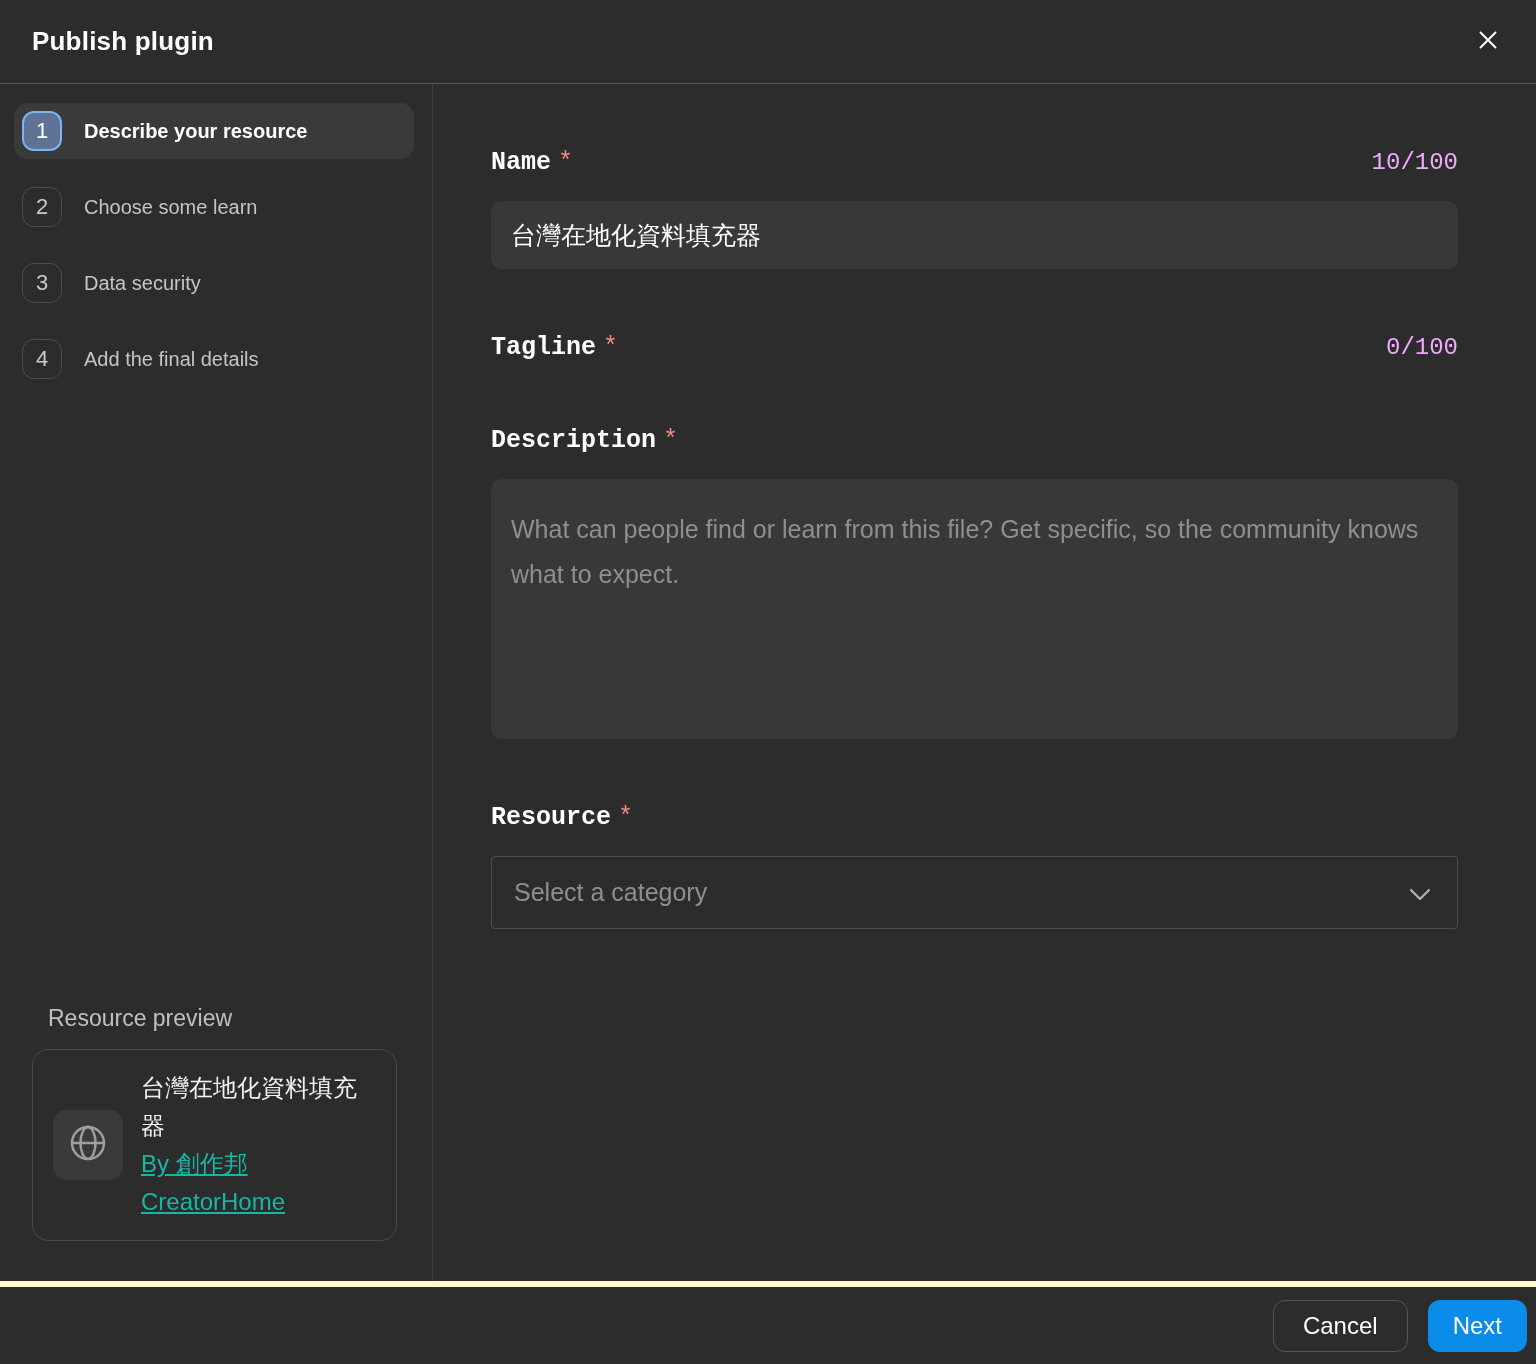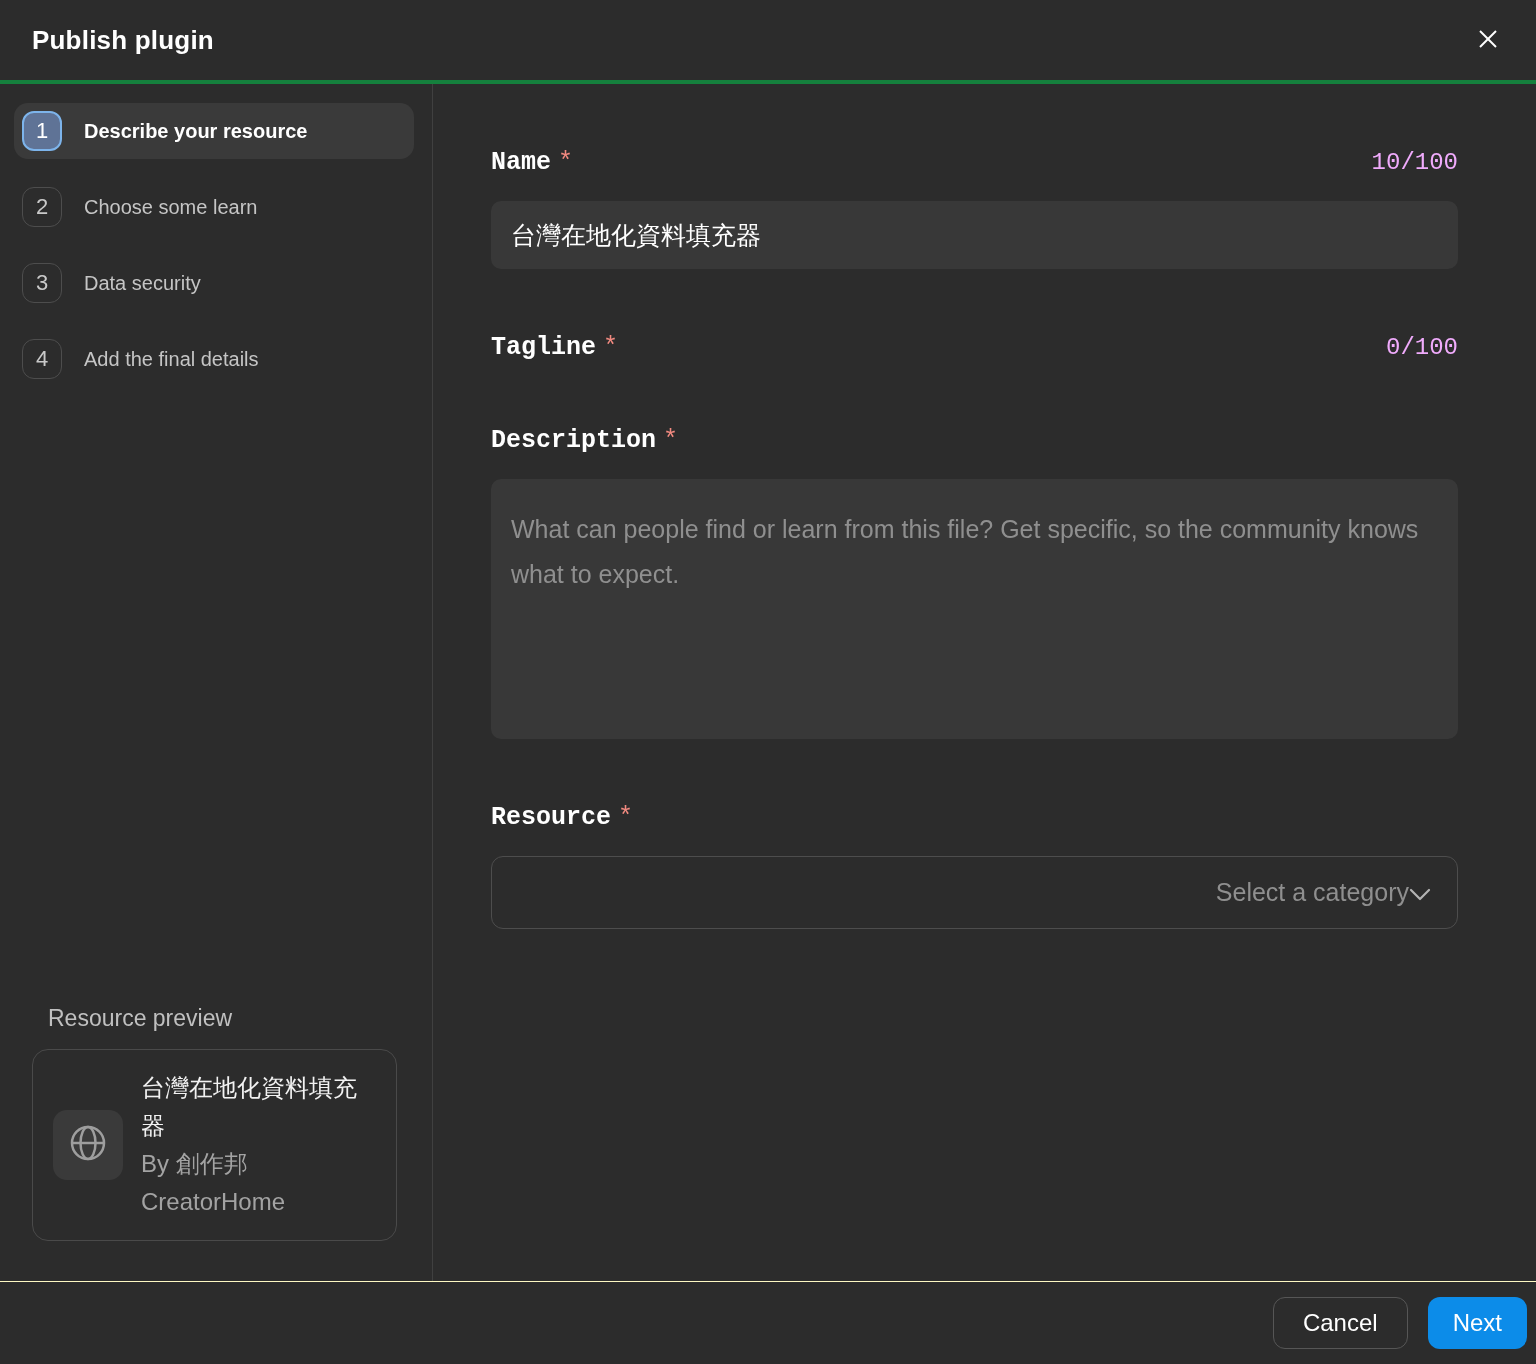--- a/index.html
+++ b/index.html
@@ -9,21 +9,21 @@
     color: #ffffff;
     font-family: "Liberation Sans", "DejaVu Sans", sans-serif;
   }
   .dialog { display: flex; flex-direction: column; width: 100%; height: 100%; }
 
   
   .header {
     height: 84px; flex: none;
     display: flex; align-items: center; justify-content: space-between;
     padding: 0 26px 0 32px;
-    border-bottom: 4px solid #15803d;
+    border-bottom: 1px solid #15803d;
   }
   .header-title { font-size: 26px; font-weight: 700; letter-spacing: 0.2px; }
   .close-btn {
     width: 44px; height: 44px; display: flex; align-items: center; justify-content: center;
     background: transparent; border: none; cursor: pointer; border-radius: 8px;
   }
 
   
   .body { flex: 1; display: flex; min-height: 0; }
 
@@ -65,21 +65,21 @@
     border: 1px solid #4a4a4a; border-radius: 16px;
     padding: 18px 20px; display: flex; align-items: center; gap: 18px;
   }
   .preview-icon-box {
     width: 70px; height: 70px; flex: none;
     background: #3a3a3a; border-radius: 14px;
     display: flex; align-items: center; justify-content: center;
   }
   .preview-text { font-size: 24px; line-height: 38px; }
   .preview-title { color: #f2f2f2; }
-  .preview-byline { color: #a3a3a3; }
+  .preview-byline { color: #14b8a6; text-decoration: underline; }
 
   
   .main { flex: 1; padding: 64px 78px 0 58px; overflow: hidden; }
   .field { margin-bottom: 64px; }
   .field-head {
     display: flex; justify-content: space-between; align-items: baseline;
     margin-bottom: 24px;
     font-family: Liberation Mono, monospace;
   }
   .field-label { font-size: 25px; font-weight: 700; }
@@ -99,31 +99,31 @@
     width: 100%; height: 260px;
     background: #383838; border: none; border-radius: 10px;
     padding: 28px 20px; font-size: 25px; line-height: 45px; color: #ffffff;
     font-family: "Liberation Sans", "DejaVu Sans", sans-serif;
     resize: none; outline: none; display: block;
   }
 
   .select {
     width: 100%; height: 73px;
     background: transparent;
-    border: 1px solid #4d4d4d; border-radius: 12px;
-    display: flex; align-items: center; justify-content: flex-end;
+    border: 1px solid #4d4d4d; border-radius: 4px;
+    display: flex; align-items: center; justify-content: space-between;
     padding: 0 26px 0 22px;
     font-size: 25px; color: #8f8f8f;
     cursor: pointer;
   }
 
   
   .footer {
     height: 83px; flex: none;
-    border-top: 1px solid #fef9c3;
+    border-top: 6px solid #fef9c3;
     display: flex; align-items: center; justify-content: flex-end;
     gap: 20px; padding-right: 9px;
   }
   .btn {
     height: 52px; border-radius: 12px; font-size: 24px;
     display: flex; align-items: center; justify-content: center;
     cursor: pointer; color: #ffffff;
     font-family: "Liberation Sans", "DejaVu Sans", sans-serif;
   }
   .btn-cancel { padding: 0 29px; background: transparent; border: 1px solid #565656; }

